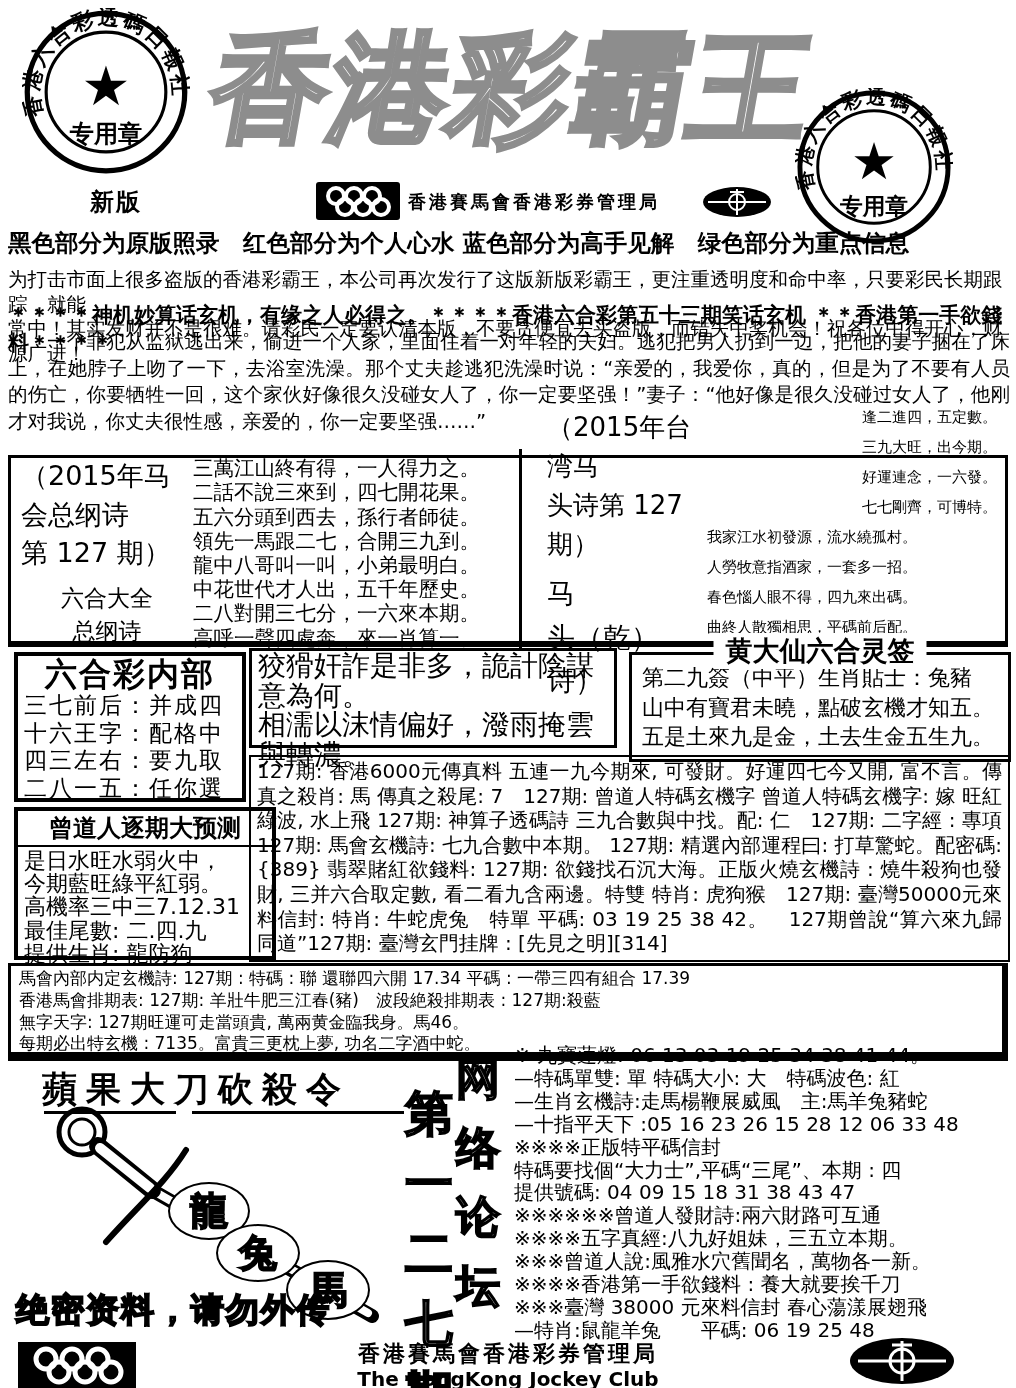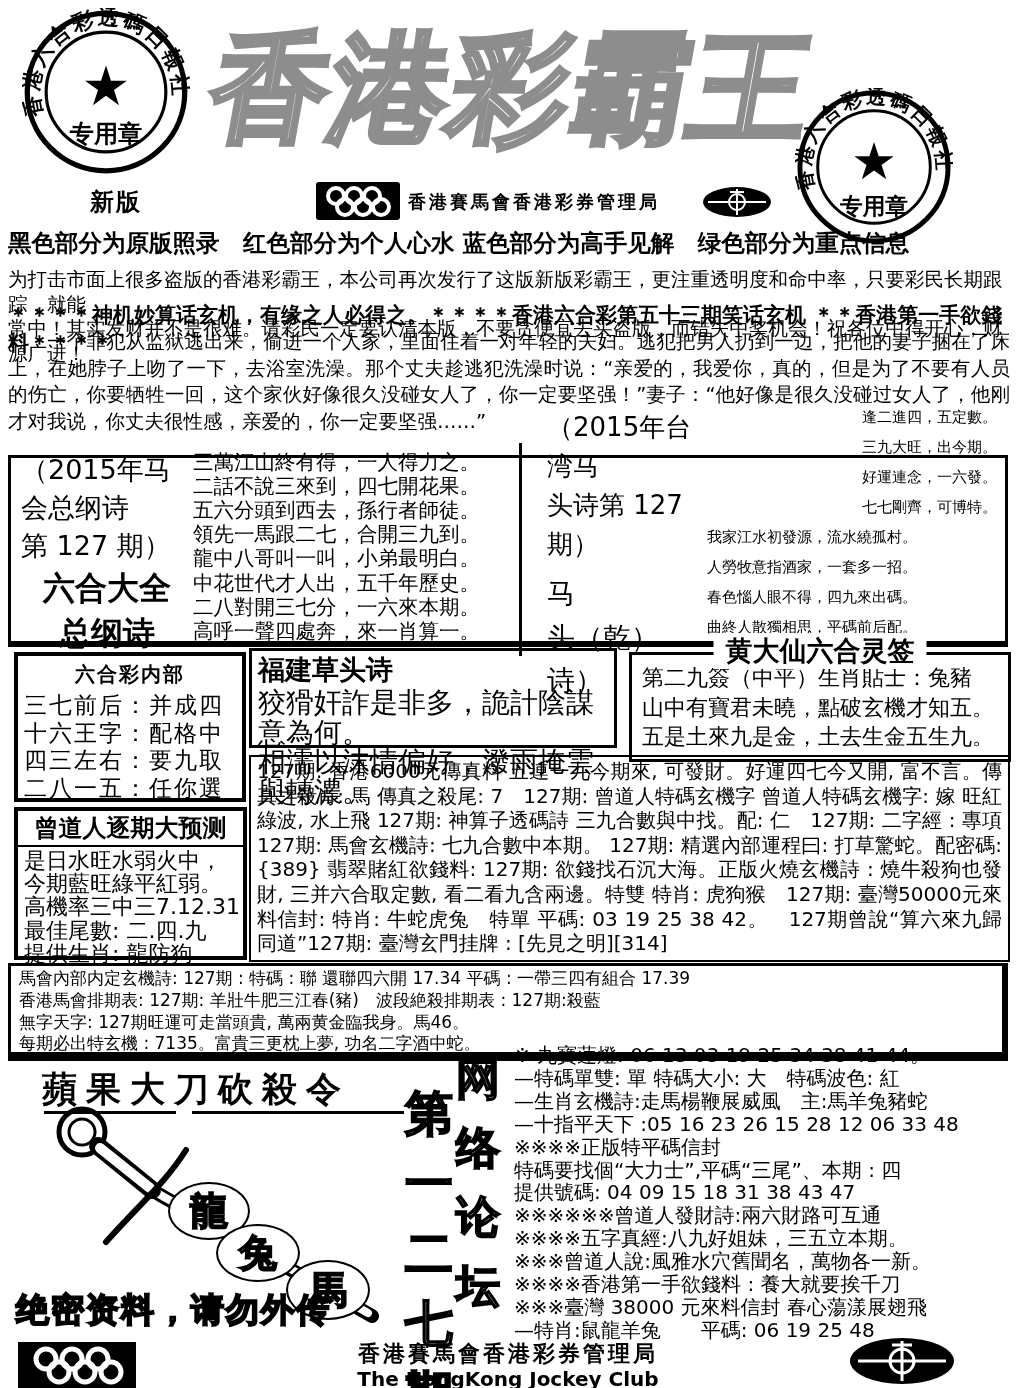--- a/index.html
+++ b/index.html
@@ -27,42 +27,42 @@
   
   .legend{left:8px;top:227px;width:1002px;font-size:23.5px;font-weight:bold;}
   .intro-para{left:8px;top:268px;width:1004px;font-size:19.5px;line-height:24.5px;}
   .stars-line{left:8px;top:301px;width:1004px;font-size:21px;font-weight:bold;}
   .joke{left:8px;top:329px;width:1002px;font-size:19.5px;line-height:26.5px;text-indent:2em;text-align:justify;}
 
   
   .gp-box{left:8px;top:455px;width:1000px;height:192px;border:3px solid #000;border-bottom-width:6px;display:flex;box-sizing:border-box;align-items:center;}
   .gp-left{flex:0 0 508px;display:flex;border-right:3px solid #000;}
   .gp-left-label{flex:0 0 172px;padding:8px 0 0 10px;font-size:27px;line-height:1.42;}
-  .gp-left-label .lower{font-size:32px;text-align:center;font-weight:bold;}
+  .gp-left-label .lower{margin-top:10px;font-size:23px;text-align:center;}
   .gp-left-poem{flex:1;padding:7px 4px 0 0;font-size:20.5px;line-height:24.2px;}
   .gp-right{flex:1;display:flex;padding-left:11px;}
   .gp-right-label{flex:0 0 160px;padding:12px 0 0 14px;font-size:26px;line-height:1.5;}
   .gp-right-label .lower{margin-top:8px;font-size:28px;line-height:1.55;}
   .gp-right-content{flex:1;padding:6px 8px 0 0;font-size:15px;line-height:30px;}
   .gp-right-content .short{text-align:right;}
 
   
   .inner-box{left:14px;top:652px;width:232px;height:150px;border:4px solid #000;box-sizing:border-box;}
-  .inner-box .t{font-size:20px;font-weight:bold;text-align:center;line-height:36px;letter-spacing:2px;}
+  .inner-box .t{font-size:32px;font-weight:bold;text-align:center;line-height:36px;letter-spacing:2px;}
   .inner-box .l{font-size:23px;line-height:27.5px;letter-spacing:2px;padding-left:6px;}
   .fujian-box{left:249px;top:648px;width:368px;height:100px;border:3px solid #000;box-sizing:border-box;}
   .fujian-box .t{font-size:27px;font-weight:bold;padding:1px 0 0 6px;}
   .fujian-box .l{font-size:28px;line-height:29.5px;padding-left:6px;}
   .lingqian-box{left:629px;top:652px;width:382px;height:110px;border:3px solid #000;box-sizing:border-box;}
   .lingqian-box .t{position:absolute;top:-22px;left:50%;transform:translateX(-50%);background:#fff;
      padding:0 12px;font-size:27px;font-weight:bold;white-space:nowrap;}
   .lingqian-box .l{font-size:22px;line-height:29.5px;padding:8px 0 0 10px;}
 
   
-  .zeng-box{left:14px;top:807px;width:233px;height:153px;border:4px solid #000;box-sizing:border-box;}
+  .zeng-box{left:14px;top:807px;width:262px;height:153px;border:4px solid #000;box-sizing:border-box;}
   .zeng-box .t{font-size:24px;font-weight:bold;text-align:center;border-bottom:2px solid #000;padding:1px 0;}
   .zeng-box .l{font-size:22px;line-height:23.2px;padding:2px 0 0 6px;}
   .central-box{left:249px;top:755px;width:761px;height:207px;border:2px solid #000;box-sizing:border-box;}
   .central-box .l{font-size:20px;line-height:24.6px;padding:2px 6px;text-align:justify;}
 
   
   .schedule-box{left:8px;top:963px;width:1000px;height:98px;border:3px solid #000;border-right-width:6px;border-bottom-width:9px;box-sizing:border-box;}
   .schedule-box .l{font-size:17px;line-height:21.8px;padding:2px 8px;}
 
   
@@ -191,21 +191,20 @@
 
 <div class="abs inner-box">
   <div class="t">六合彩内部</div>
   <div class="l pre">三七前后：并成四
 十六王字：配格中
 四三左右：要九取
 二八一五：任你選</div>
 </div>
 
 <div class="abs fujian-box">
-  <div class="t">福建草头诗</div>
   <div class="l pre">狡猾奸詐是非多，詭計陰謀意為何。
 相濡以沫情偏好，潑雨掩雲與轉濃。</div>
 </div>
 
 <div class="abs lingqian-box">
   <div class="t">黄大仙六合灵签</div>
   <div class="l pre">第二九簽（中平）生肖貼士：兔豬
 山中有寶君未曉，點破玄機才知五。
 五是土來九是金，土去生金五生九。</div>
 </div>

